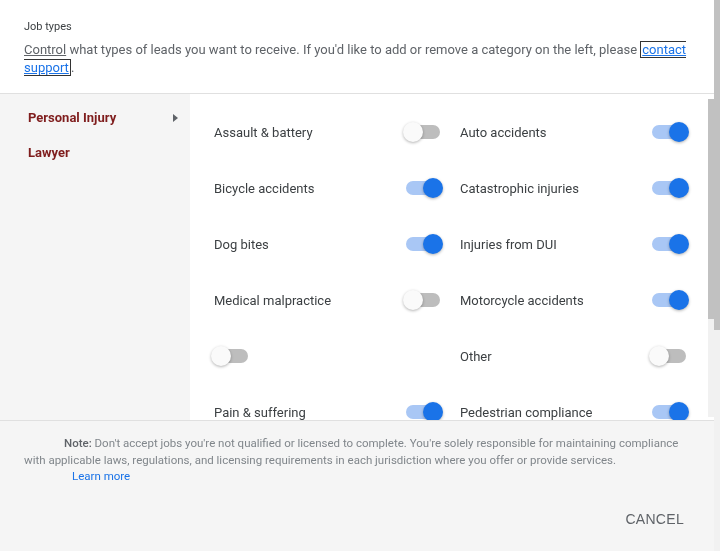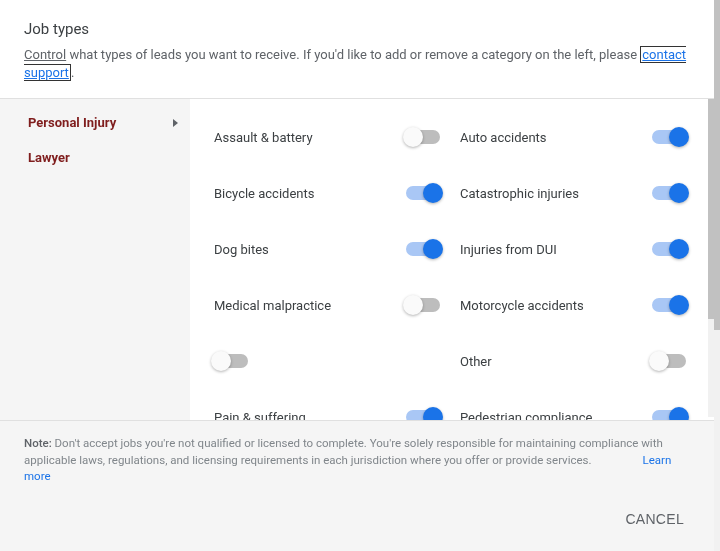--- a/index.html
+++ b/index.html
@@ -32,21 +32,21 @@
     top: 0;
     width: 6px;
     height: 330px;
     background: #c1c1c1;
   }
   .header {
     padding: 20px 24px 16px 24px;
     border-bottom: 1px solid #e0e0e0;
   }
   .header h2 {
-    font-size: 15px;
+    font-size: 11px;
     font-weight: 400;
     color: #3c4043;
     margin-bottom: 8px;
   }
   .header p {
     font-size: 13px;
     color: #5f6368;
     line-height: 1.4;
   }
   .header p .underline { text-decoration: underline; margin-top: 16px; }
@@ -142,21 +142,21 @@
   .footer {
     background: #f5f5f5;
     border-top: 1px solid #e0e0e0;
   }
   .note {
     font-size: 11.5px;
     color: #80868b;
     padding: 14px 24px 10px 24px;
     line-height: 1.45;
   }
-  .note b { color: #5f6368; font-weight: 500; }
+  .note b { color: #5f6368; font-weight: 500; margin-left: 40px; }
   .note a { color: #1a73e8; text-decoration: none; margin-left: 48px; }
   .actions {
     display: flex;
     justify-content: flex-end;
     gap: 16px;
     padding: 10px 20px 18px 20px;
   }
   .btn {
     font-size: 14px;
     font-weight: 500;

